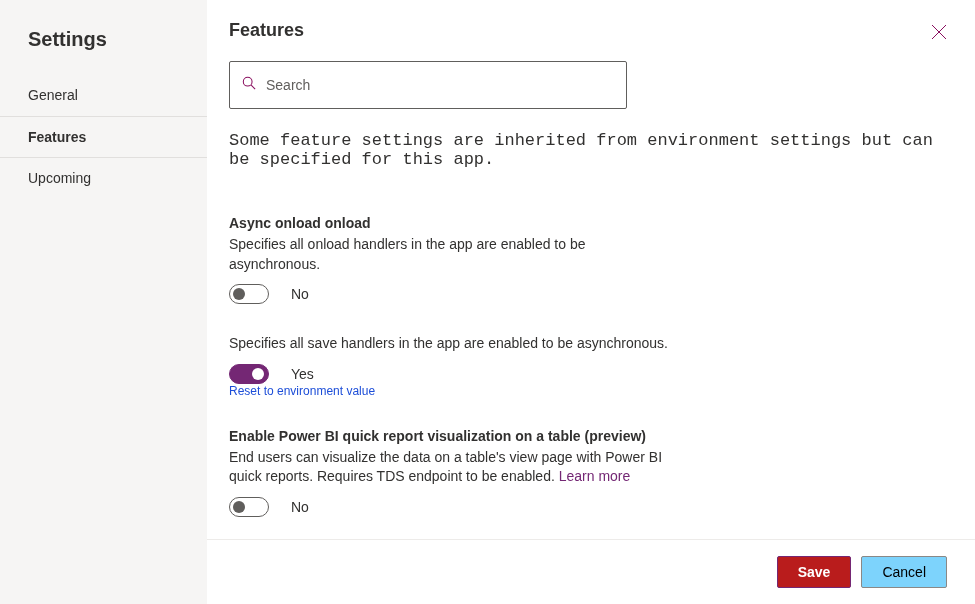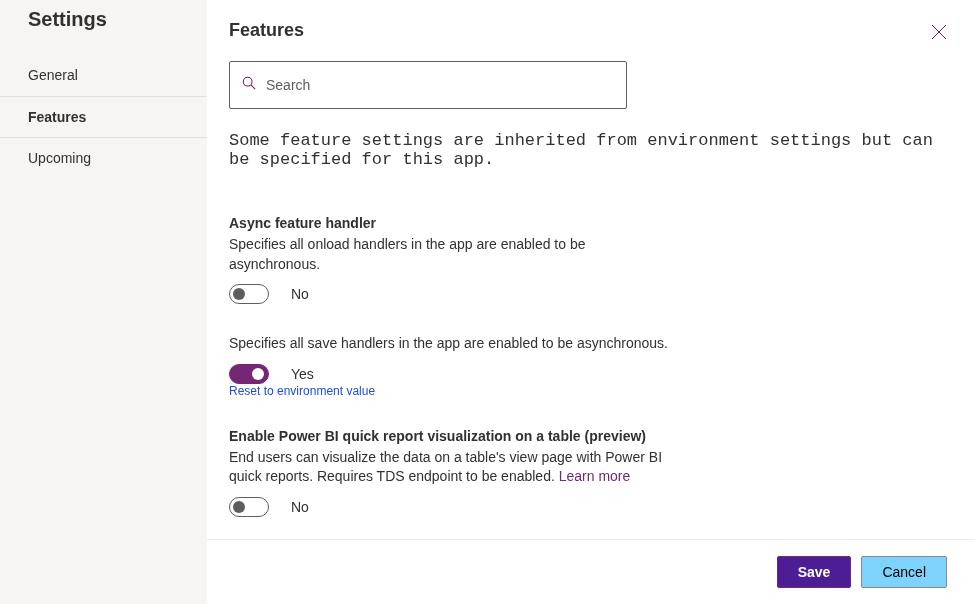--- a/index.html
+++ b/index.html
@@ -1,18 +1,18 @@
 <!DOCTYPE html>
 <html><head>
   <meta charset="utf-8">
   <style>
     * { margin: 0; padding: 0; box-sizing: border-box; }
     body { font-family: "Segoe UI", -apple-system, sans-serif; color: #323130; background: #fff; width: 975px; height: 604px; overflow: hidden; position: relative; }
     .container { display: flex; height: 100%; }
-    .sidebar { width: 207px; background: #f6f5f4; }
+    .sidebar { width: 207px; background: #f6f5f4; padding-top: 20px; }
     .sidebar-title { font-size: 20px; font-weight: 600; padding: 8px 28px 24px; }
     .nav-item { padding: 12px 28px; font-size: 14px; color: #323130; cursor: pointer; border-bottom: 1px solid transparent; }
     .nav-item.active { font-weight: 600; border-bottom: 1px solid #e1dfdd; border-top: 1px solid #e1dfdd; background: #f6f5f4; }
     .main { flex: 1; display: flex; flex-direction: column; position: relative; }
     .main-content { flex: 1; padding: 20px 28px 20px 22px; overflow-y: auto; }
     .page-title { font-size: 18px; font-weight: 600; margin-bottom: 20px; }
     .close-btn { position: absolute; top: 24px; right: 28px; cursor: pointer; color: #8a0f5f; }
     .search-wrap { position: relative; width: 398px; margin-bottom: 22px; }
     .search-input { width: 100%; height: 48px; border: 1px solid #605e5c; border-radius: 2px; padding: 0 10px 0 36px; font-size: 14px; outline: none; }
     .search-input::placeholder { color: #605e5c; }
@@ -26,21 +26,21 @@
     .toggle.off { background: #fff; }
     .toggle.off .knob { left: 3px; background: #605e5c; }
     .toggle.on { background: #742774; border-color: #742774; }
     .toggle.on .knob { left: 22px; background: #fff; }
     .knob { position: absolute; top: 50%; transform: translateY(-50%); width: 12px; height: 12px; border-radius: 50%; transition: left .1s; }
     .toggle-label { font-size: 14px; }
     .reset-link { font-size: 12px; color: #1d4ed8; cursor: pointer; }
     .learn-more { color: #742774; cursor: pointer; }
     .footer { border-top: 1px solid #edebe9; padding: 16px 28px; display: flex; justify-content: flex-end; gap: 10px; }
     .btn { height: 32px; padding: 0 20px; border-radius: 2px; font-size: 14px; cursor: pointer; border: 1px solid #8a8886; background: #7dd3fc; font-family: inherit; }
-    .btn.primary { background: #4c1d95; border-color: #742774; color: #fff; font-weight: 600; }
+    .btn.primary { background: #b91c1c; border-color: #742774; color: #fff; font-weight: 600; }
   </style>
 </head>
 <body>
 
 <div class="container">
   <aside class="sidebar">
     <div class="sidebar-title">Settings</div>
     <div class="nav-item">General</div>
     <div class="nav-item active">Features</div>
     <div class="nav-item">Upcoming</div>
@@ -62,21 +62,21 @@
               <circle cx="6.5" cy="6.5" r="5" stroke="currentColor" stroke-width="1.2" fill="none"></circle>
               <line x1="10.5" y1="10.5" x2="15" y2="15" stroke="currentColor" stroke-width="1.2"></line>
             </svg>
         </span>
         <input class="search-input" type="text" placeholder="Search" style="">
       </div>
 
       <p class="intro-text">Some feature settings are inherited from environment settings but can be specified for this app.</p>
 
       <div class="feature-block">
-        <div class="feature-title">Async feature handler</div>
+        <div class="feature-title">Async onload onload</div>
         <div class="feature-desc">Specifies all onload handlers in the app are enabled to be asynchronous.</div>
         <div class="toggle-row">
           <div class="toggle off">
               <div class="knob"></div>
             </div>
           <span class="toggle-label">No</span>
         </div>
       </div>
 
       <div class="feature-block">

